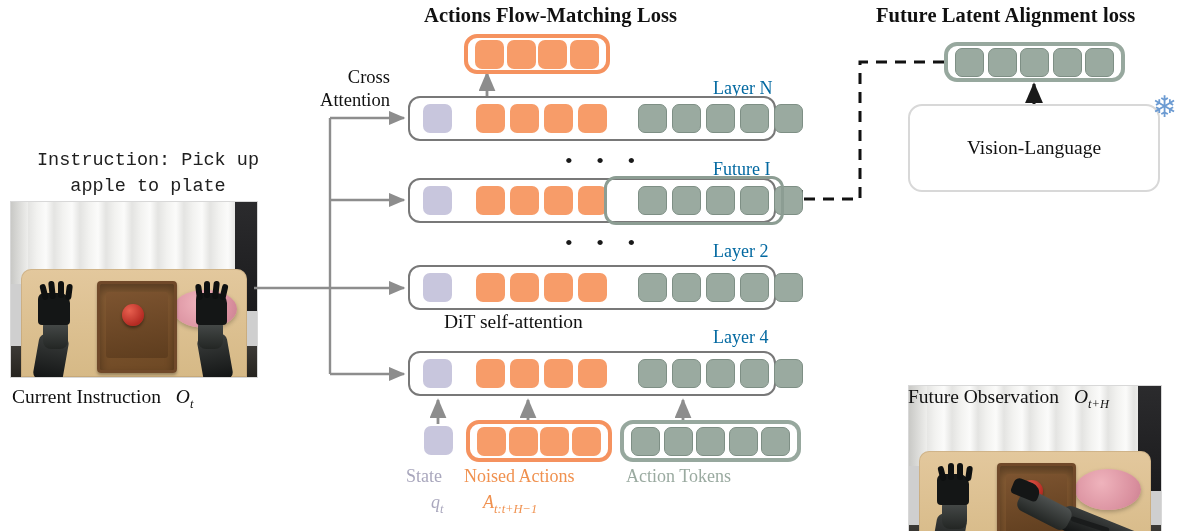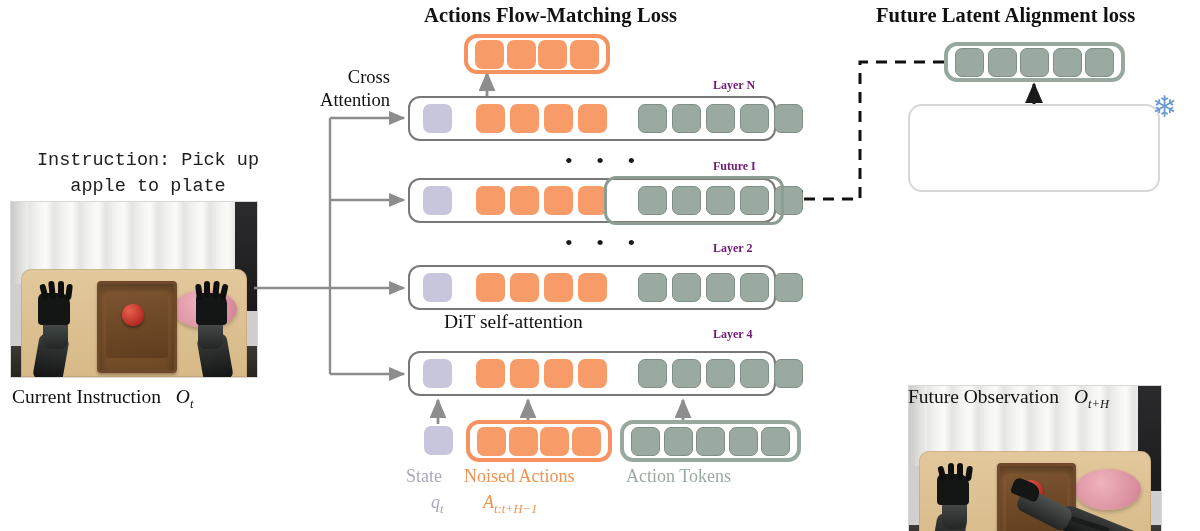--- a/index.html
+++ b/index.html
@@ -66,21 +66,21 @@
   .hl-green{position:absolute;box-sizing:border-box;border:3px solid #8c9d93;
             border-radius:12px;background:transparent;}
 
   
   .grp{position:absolute;box-sizing:border-box;display:flex;align-items:center;
        border-radius:13px;background:#fff;}
   .grp.orange{border:4px solid #f5925f;}
   .grp.green{border:4px solid #97a89e;}
 
   
-  .layer-lab{font-family:"Liberation Serif",serif;font-size:12px;color:#701a75;white-space:nowrap;font-weight:bold;}
+  .layer-lab{font-family:"Liberation Serif",serif;font-size:18px;color:#0369a1;white-space:nowrap;}
   .dots{font-family:"Liberation Serif",serif;font-size:22px;letter-spacing:9px;color:#1a1a1a;}
   .dit{font-family:"Liberation Serif",serif;font-size:19.5px;color:#111;white-space:nowrap;}
   .cross{font-family:"Liberation Serif",serif;font-size:18.5px;color:#111;
          line-height:23px;text-align:right;white-space:nowrap;}
   .tag{font-family:"Liberation Serif",serif;font-size:18px;white-space:nowrap;}
   .tag.state{color:#a9a7bd;}
   .tag.act{color:#f0914f;}
   .tag.fut{color:#9aaaa0;}
   .tag i{font-style:italic;}
 
@@ -213,20 +213,21 @@
 <div class="grp green" style="left:944px;top:42px;width:181px;height:40px;padding:0 7px;justify-content:space-between;">
   <div class="tok green"></div>
   <div class="tok green"></div>
   <div class="tok green"></div>
   <div class="tok green"></div>
   <div class="tok green"></div>
 </div>
 
 <div class="vlm" style="left:908px;top:104px;width:252px;height:88px;">
   <div>
+    <div>Vision-Language</div>
   </div>
 </div>
 <div class="snow abs" style="left:1152px;top:92px;">❄</div>
 
 <div class="layer-lab abs" style="left:713px;top:78px;">Layer N</div>
 <div class="layer-row" style="left:408px;top:96px;">
   <div class="sp" style="width:13px;"></div>
   <div class="tok purple"></div>
   <div class="sp" style="width:24px;"></div>
   <div class="tok orange"></div>

